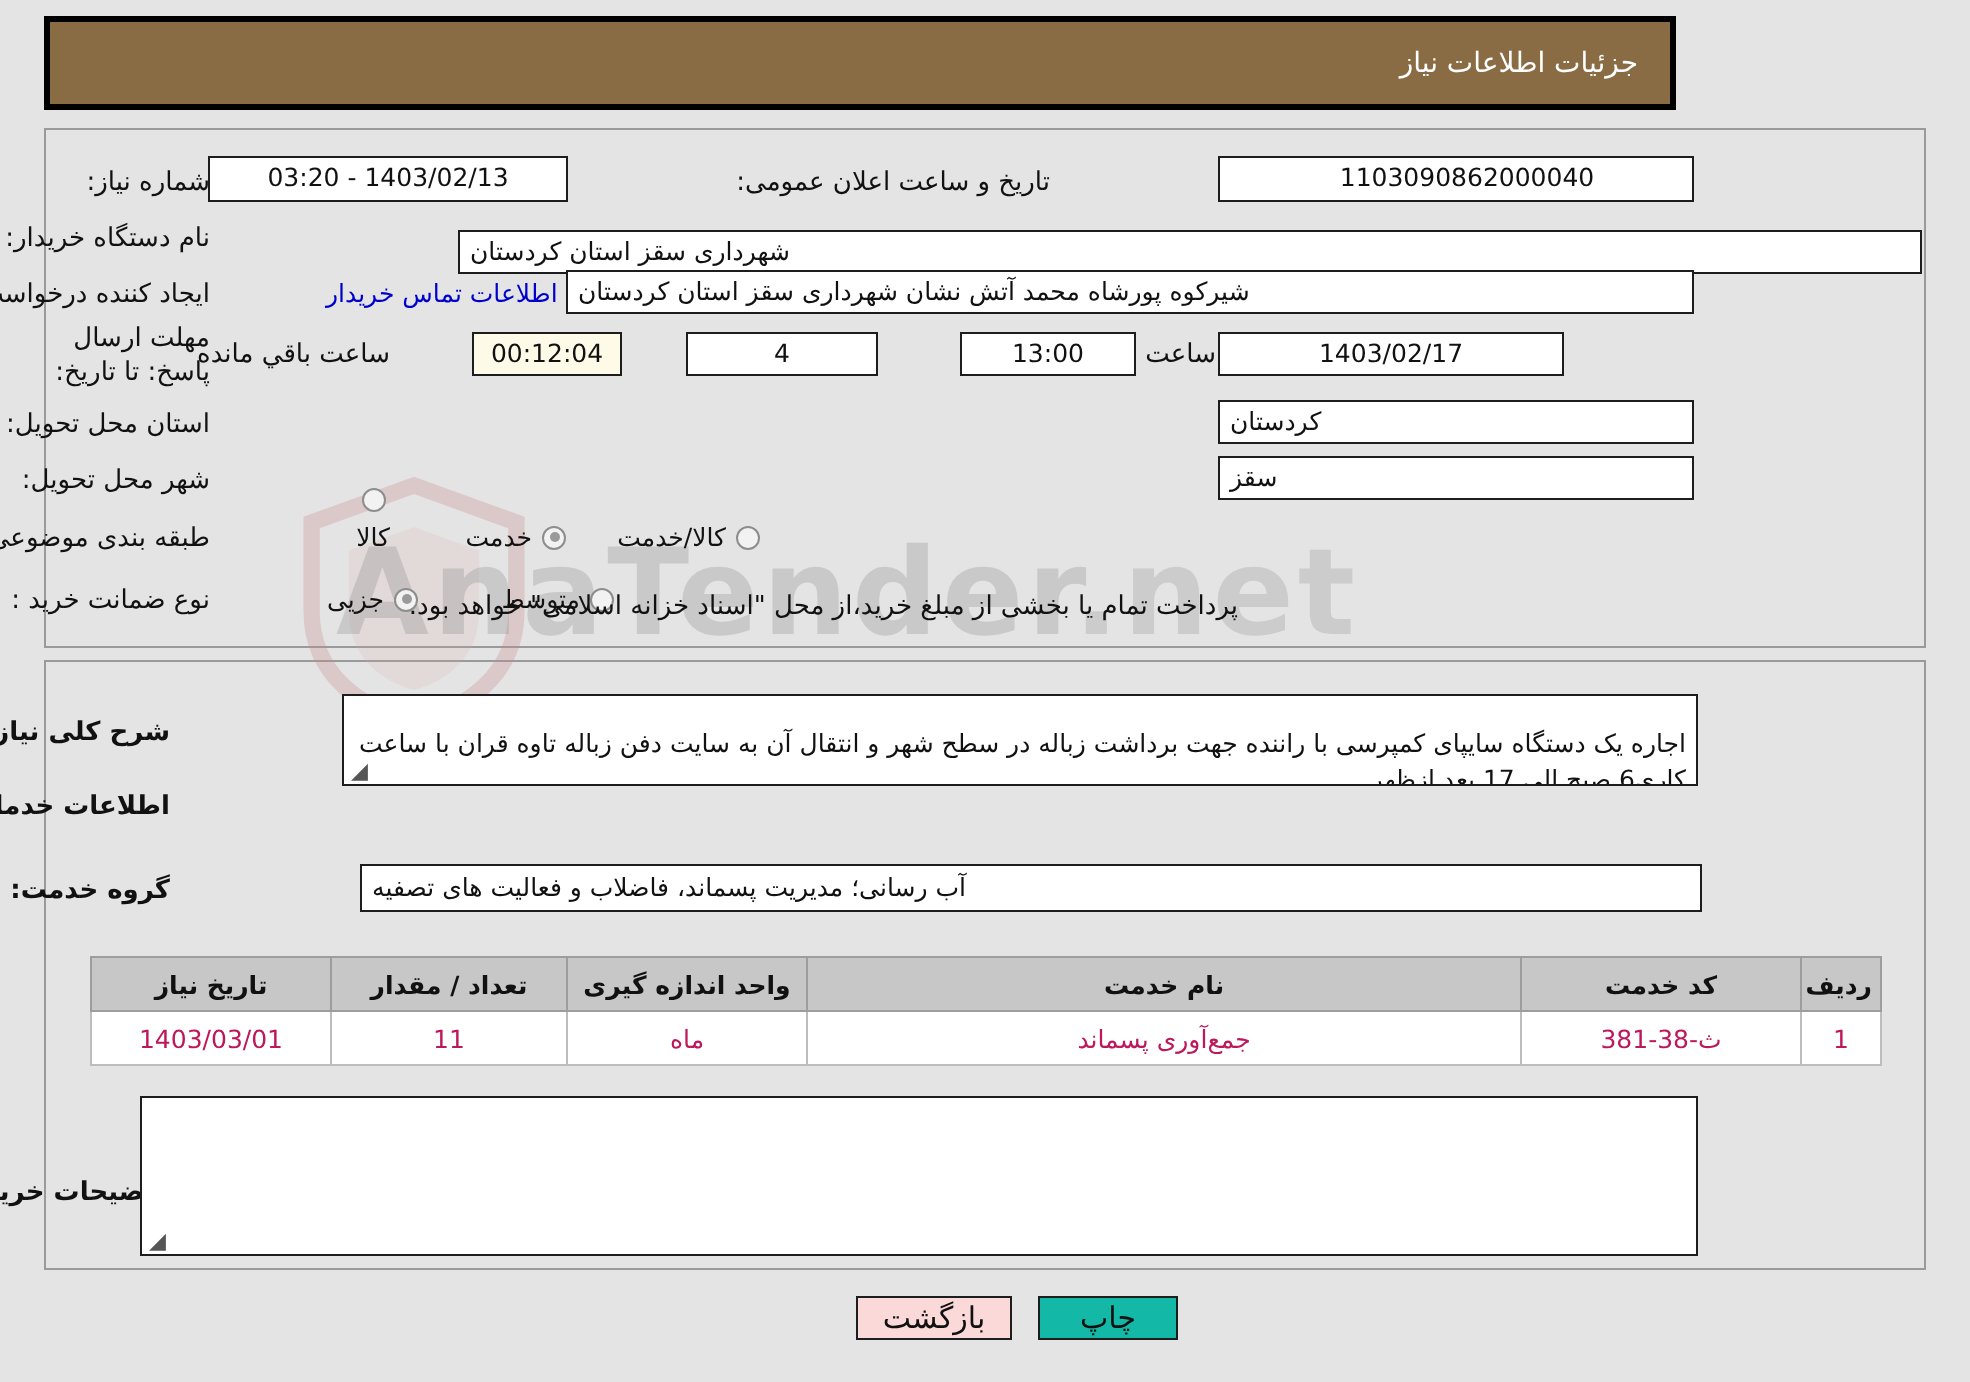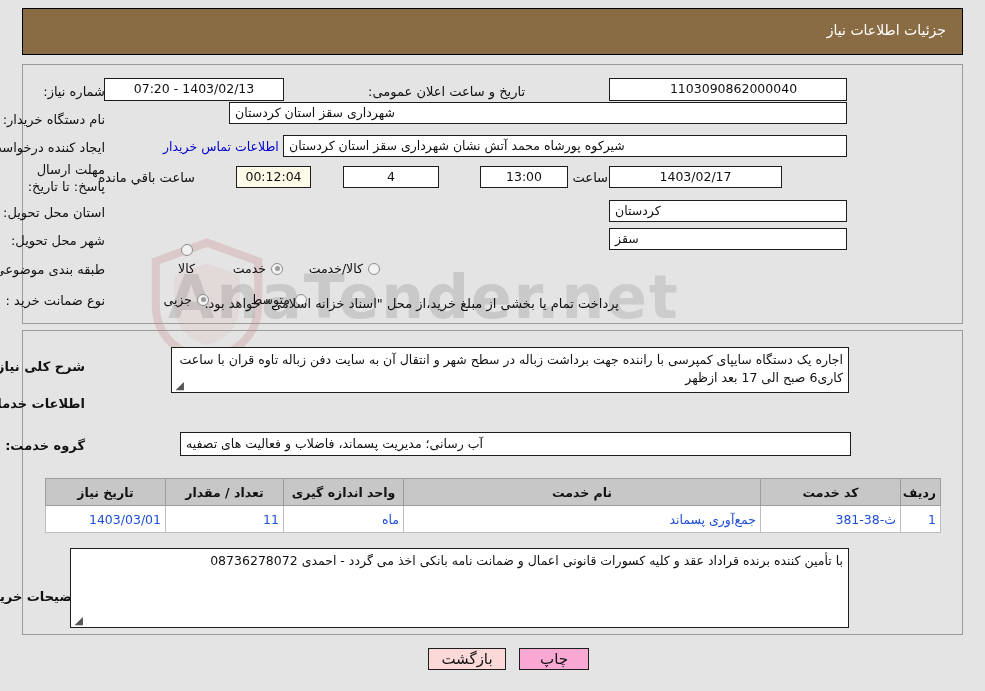--- a/index.html
+++ b/index.html
@@ -37,23 +37,23 @@
     font-family: "DejaVu Sans", "Liberation Sans", sans-serif;
     direction: ltr;
     white-space: nowrap;
   }
   .wm-text .dot { color: rgba(150,150,150,.30); }
 
   
   .header-band {
     position: absolute;
     left: 22px; top: 8px;
-    width: 941px; height: 47px;
+    width: 816px; height: 47px;
     background: #8a6c44;
-    border: 1px solid #000000;
+    border: 3px solid #000000;
     z-index: 2;
   }
   .header-title {
     position: absolute;
     right: 16px; top: 13px;
     color: #ffffff;
     font-size: 14px;
     white-space: nowrap;
   }
 
@@ -135,21 +135,21 @@
     background: #9a9a9a;
   }
 
   
   .ta {
     position: absolute;
     background: #ffffff;
     border: 1px solid #1d1d1d;
     font-size: 12.5px;
     color: #111;
-    padding: 3px 5px;
+    padding: 15px 5px;
     line-height: 18px;
     overflow: hidden;
     z-index: 6;
     text-align: right;
   }
   .ta .grip {
     position: absolute;
     left: 2px; bottom: 1px;
     width: 10px; height: 10px;
     color: #555;
@@ -174,59 +174,59 @@
     font-weight: bold;
     color: #111;
     height: 27px;
     text-align: center;
     padding: 0 4px;
   }
   .tbl td {
     background: #ffffff;
     border: 1px solid #bdbdbd;
     height: 27px;
-    text-align: right;
-    color: #1d4ed8;
+    text-align: center;
+    color: #be185d;
     padding: 0 4px;
   }
 
   
   .btn {
     position: absolute;
     border: 1px solid #1d1d1d;
     font-size: 15px;
     color: #111;
     height: 22px;
     display: flex;
     align-items: center;
     justify-content: center;
     cursor: pointer;
     z-index: 6;
     font-family: "DejaVu Sans", "Liberation Sans", sans-serif;
   }
-  #btn-print  { left: 519px; top: 648px; width: 70px; background: #f9a8d4; }
+  #btn-print  { left: 519px; top: 648px; width: 70px; background: #14b8a6; }
   #btn-back   { left: 428px; top: 648px; width: 78px; background: #fbd9d9; }
 </style>
 </head>
 <body>
 
 <div class="header-band">
   <div class="header-title">جزئیات اطلاعات نیاز</div>
 </div>
 
 <div class="panel" id="panel-top"></div>
 
 <div class="lbl" style="right:880px; top:84px;">شماره نیاز:</div>
 <div class="fld ctr" style="left:609px; top:78px; width:238px; height:23px;padding-left:16px;">1103090862000040</div>
 
 <div class="lbl" style="right:460px; top:84px;">تاریخ و ساعت اعلان عمومی:</div>
-<div class="fld ctr" style="left:104px; top:78px; width:180px; height:23px;">1403/02/13 - 07:20</div>
+<div class="fld ctr" style="left:104px; top:78px; width:180px; height:23px;">1403/02/13 - 03:20</div>
 
 <div class="lbl" style="right:880px; top:112px;">نام دستگاه خریدار:</div>
-<div class="fld rgt" style="left:229px; top:102px; width:618px; height:22px;">شهرداری سقز استان کردستان</div>
+<div class="fld rgt" style="left:229px; top:115px; width:732px; height:22px;">شهرداری سقز استان کردستان</div>
 
 <div class="lbl" style="right:880px; top:140px;">ایجاد کننده درخواست:</div>
 <div class="fld rgt" style="left:283px; top:135px; width:564px; height:22px;">شیرکوه پورشاه محمد آتش نشان شهرداری سقز استان کردستان</div>
 <div class="link" style="left:163px; top:139px;">اطلاعات تماس خریدار</div>
 
 <div class="lbl" style="right:880px; top:161px; line-height:17px; white-space:normal; width:100px; text-align:right;">مهلت ارسال پاسخ: تا تاریخ:</div>
 <div class="fld ctr" style="left:609px; top:166px; width:173px; height:22px;">1403/02/17</div>
 <div class="lbl" style="right:377px; top:170px;">ساعت</div>
 <div class="fld ctr" style="left:480px; top:166px; width:88px; height:22px;">13:00</div>
 <div class="fld ctr" style="left:343px; top:166px; width:96px; height:22px;">4</div>
@@ -296,21 +296,20 @@
       <td>جمع‌آوری پسماند</td>
       <td>ماه</td>
       <td>11</td>
       <td>1403/03/01</td>
     </tr>
   </tbody>
 </table>
 
 <div class="lbl bold" style="right:900px; top:589px;">توضیحات خریدار:</div>
 <div class="ta" style="left:70px; top:548px; width:779px; height:80px;">
-  <span>با تأمین کننده برنده قراداد عقد و کلیه کسورات قانونی اعمال و ضمانت نامه بانکی اخذ می گردد - احمدی 08736278072</span>
   <span class="grip">◢</span>
 </div>
 
 <div class="btn" id="btn-print">چاپ</div>
 <div class="btn" id="btn-back">بازگشت</div>
 
 <div class="watermark">
   <svg class="wm-shield" viewBox="0 0 100 110">
     <path d="M50 4 L94 20 L94 58 C94 86 72 100 50 106 C28 100 6 86 6 58 L6 20 Z" fill="none" stroke="#c98a8a" stroke-width="7"></path>
     <path d="M50 22 L78 32 L78 58 C78 78 64 88 50 92 C36 88 22 78 22 58 L22 32 Z" fill="#d9a0a0" opacity=".55"></path>

